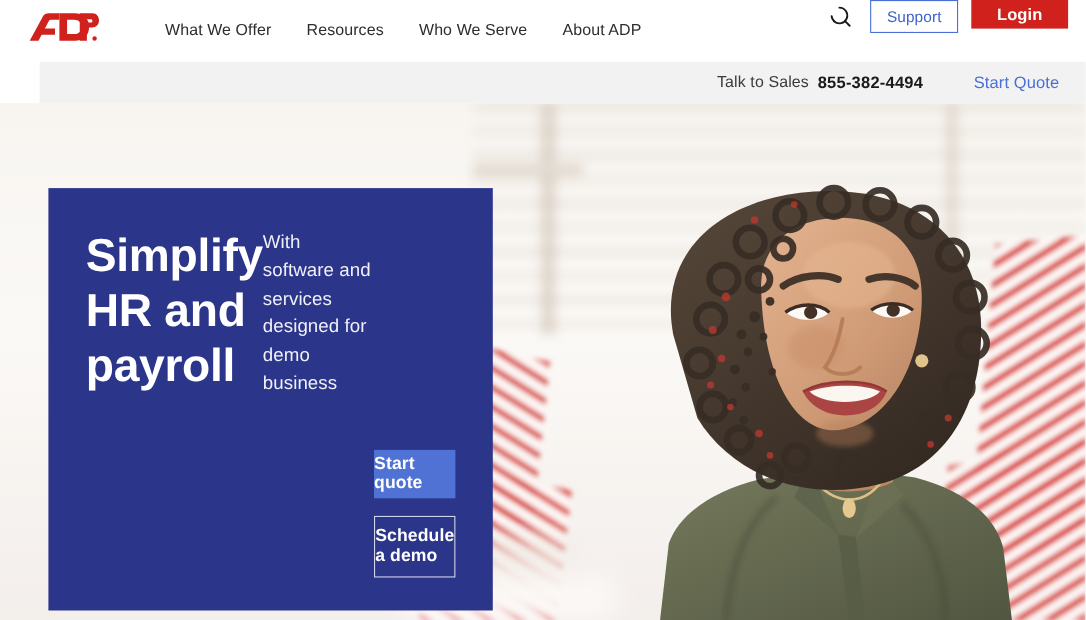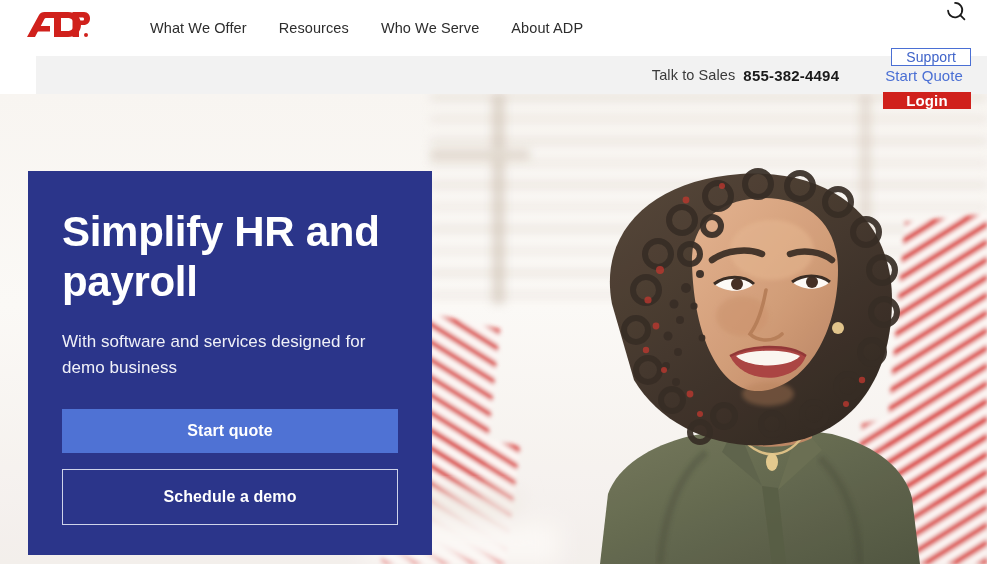--- a/index.html
+++ b/index.html
@@ -48,23 +48,22 @@
     white-space: nowrap;
     letter-spacing: 0.1px;
   }
 
   .nav-right {
     position: absolute;
     right: 16px;
     top: 0;
     height: 56px;
     display: flex;
-    align-items: flex-end;
-    gap: 26px;
-    flex-direction: column;
+    align-items: flex-start;
+    gap: 12px;
   }
 
   .search-btn {
     width: 30px;
     height: 30px;
     display: flex;
     align-items: center;
     justify-content: center;
     background: none;
     border: none;
@@ -86,21 +85,21 @@
     font-family: "Liberation Sans", sans-serif;
     text-decoration: none;
     cursor: pointer;
     letter-spacing: 0.1px;
   }
 
   .login-btn {
     display: inline-flex;
     align-items: center;
     justify-content: center;
-    height: 44px;
+    height: 26px;
     min-width: 88px;
     padding: 0 18px;
     background: #d0211c;
     color: #ffffff;
     font-size: 15px;
     font-weight: bold;
     font-family: "Liberation Sans", sans-serif;
     border: none;
     text-decoration: none;
     cursor: pointer;
@@ -153,28 +152,27 @@
   .hero-photo {
     position: absolute;
     inset: 0;
     width: 100%;
     height: 100%;
   }
   .hero-photo svg { display: block; width: 100%; height: 100%; }
 
   .hero-card {
     position: absolute;
-    left: 28px;
+    left: 44px;
     top: 77px;
     width: 404px;
     height: 384px;
     background: #2b358a;
     padding: 36px 34px 30px 34px;
     display: flex;
-    flex-direction: column;
     z-index: 3;
   }
 
   .hero-title {
     font-size: 42px;
     line-height: 1.19;
     font-weight: bold;
     color: #ffffff;
     letter-spacing: -0.3px;
     margin-bottom: 22px;

